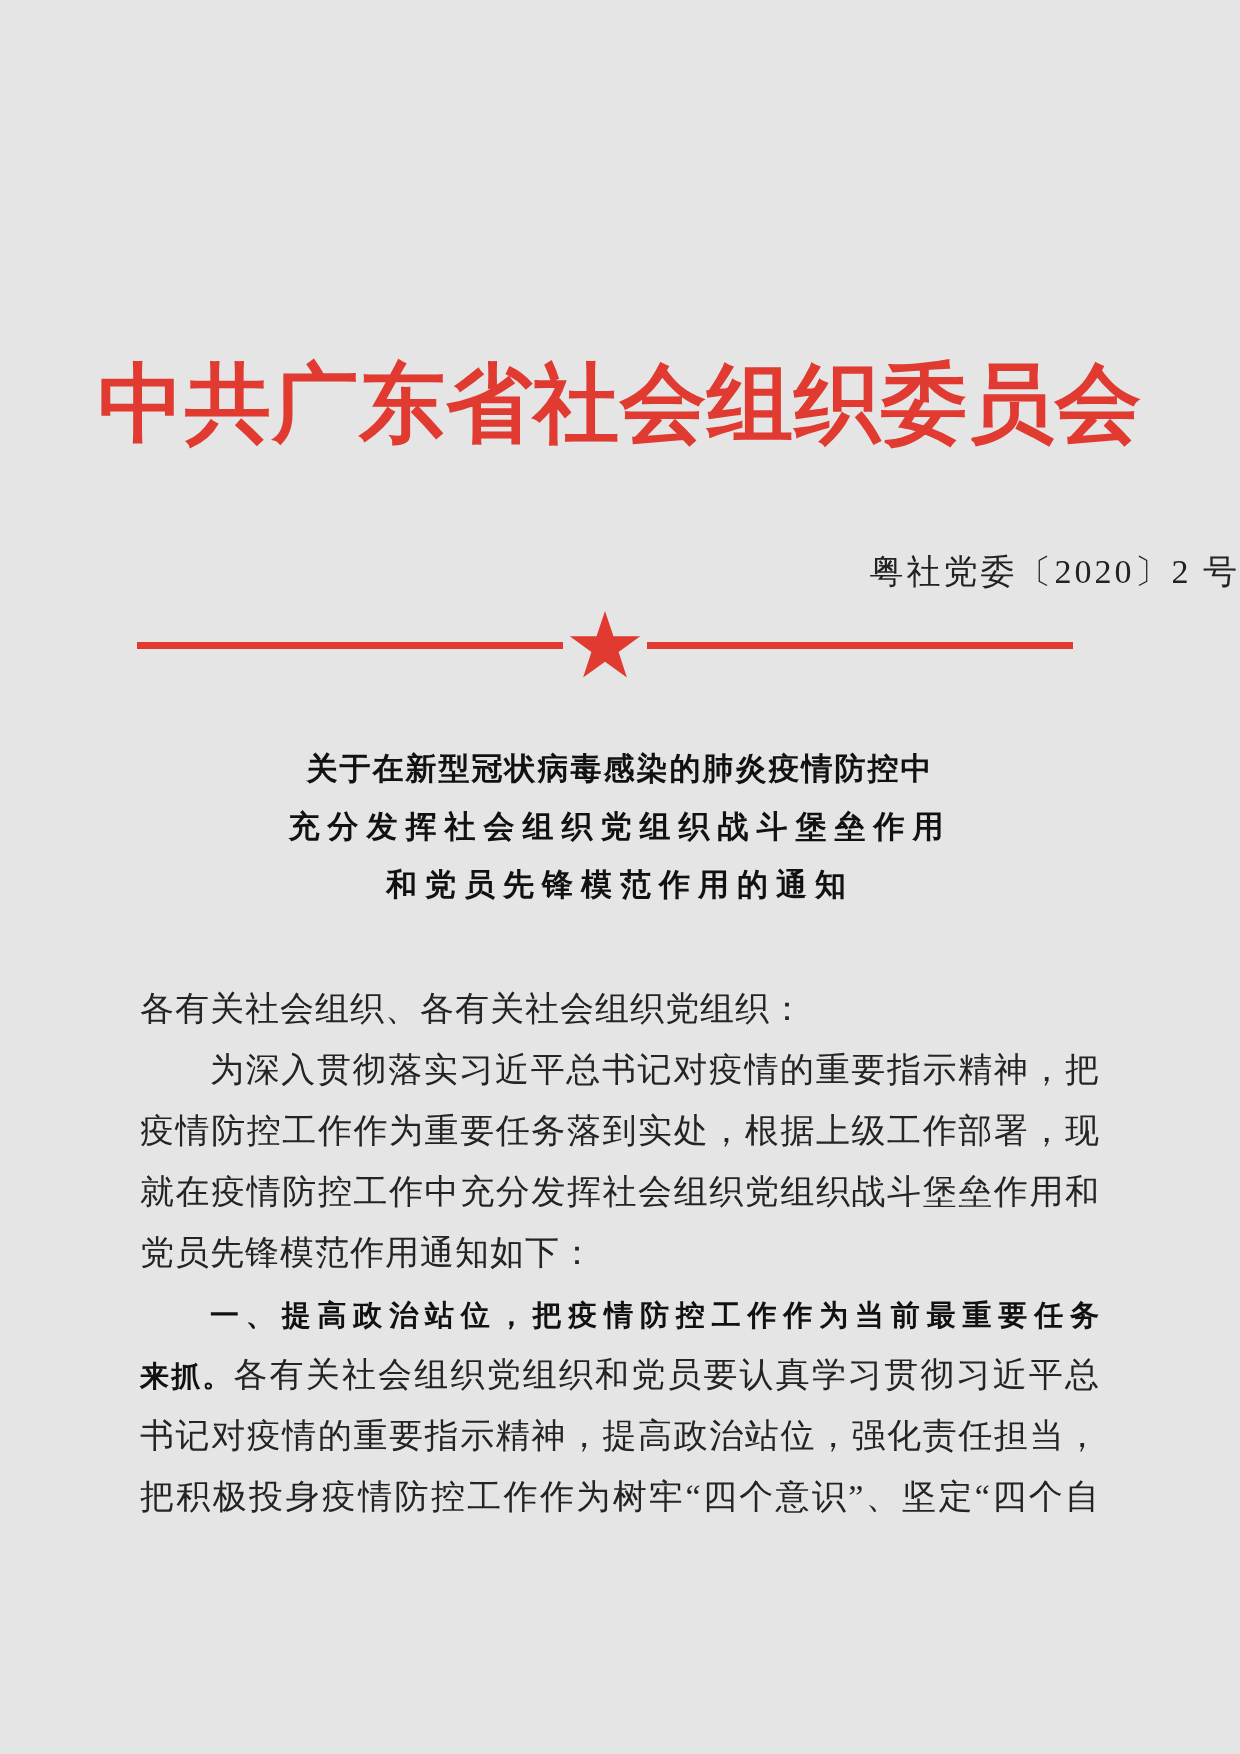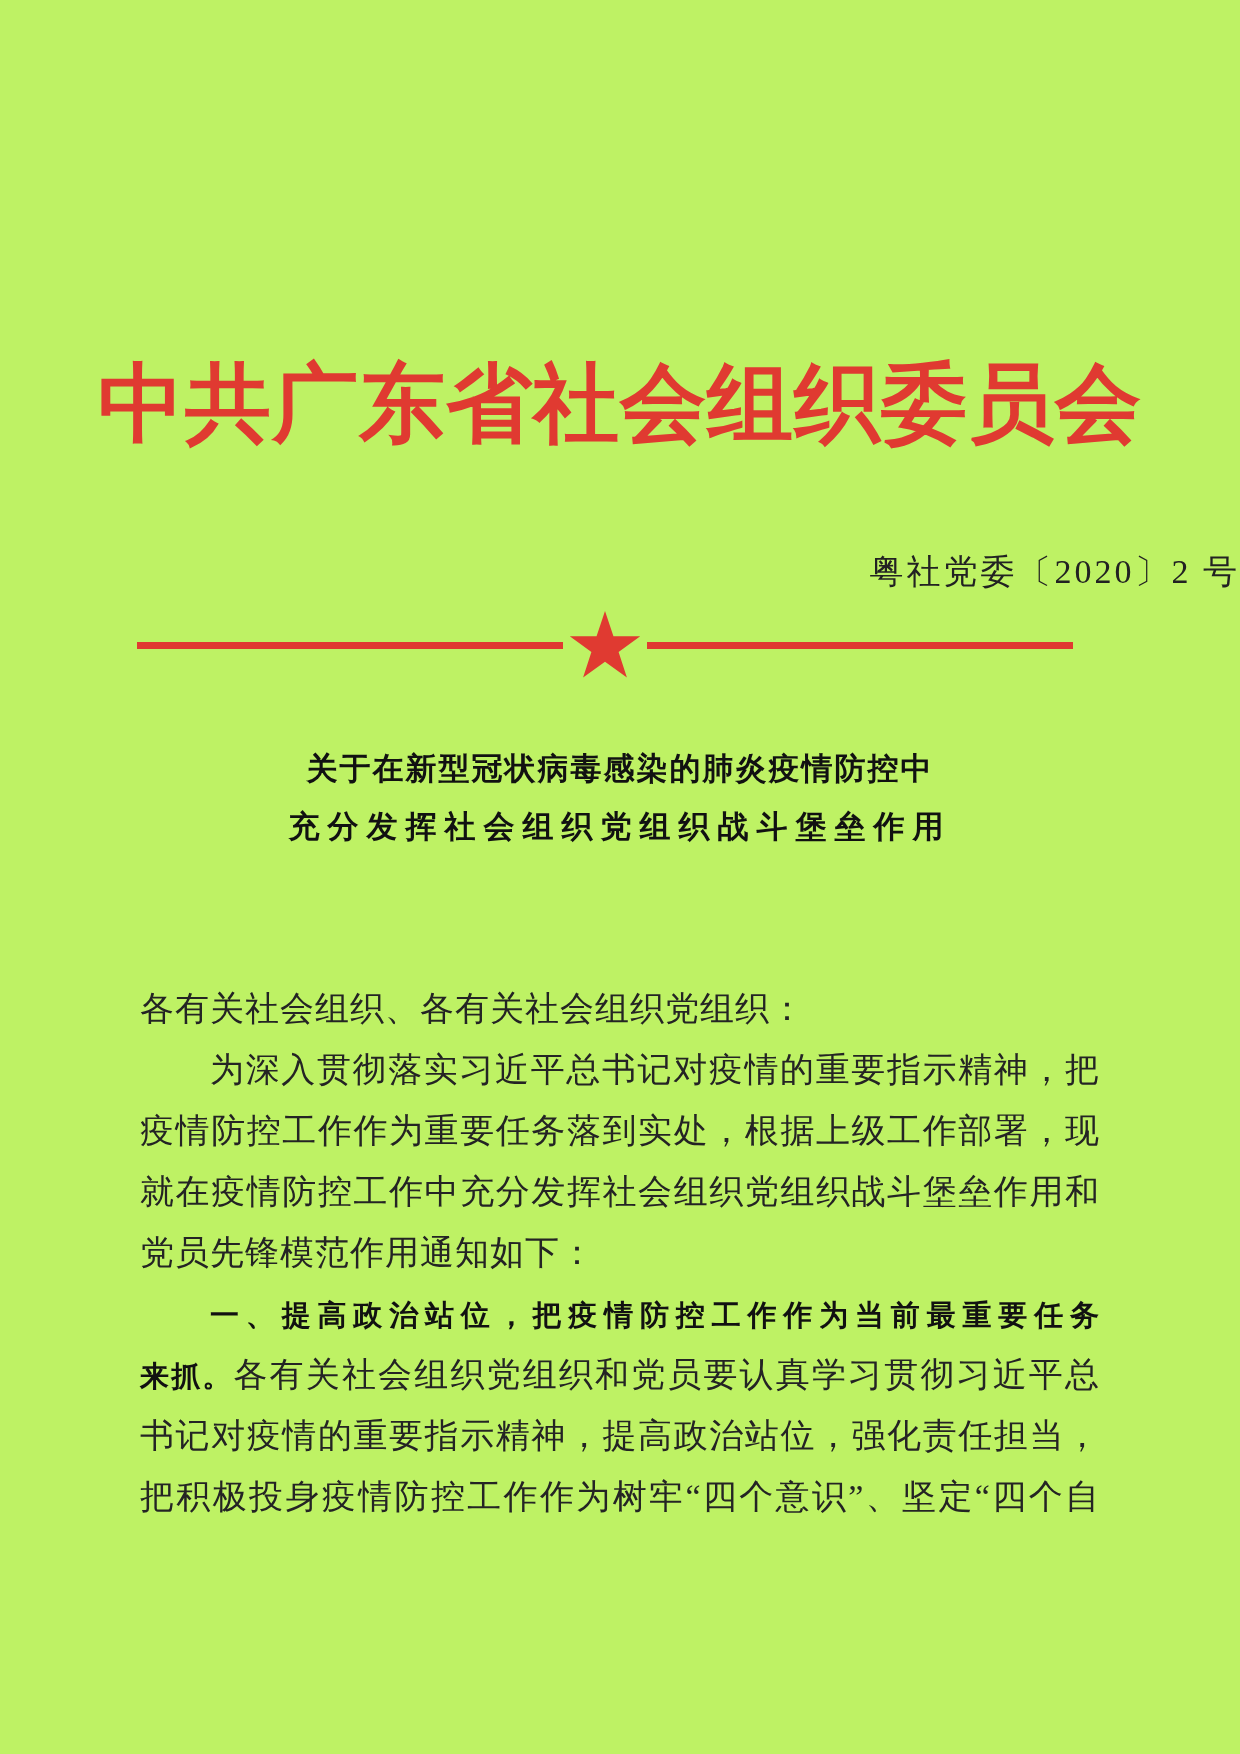--- a/index.html
+++ b/index.html
@@ -1,20 +1,20 @@
 <!DOCTYPE html>
 <html><head>
 <meta charset="utf-8">
 <style>
   html, body { margin: 0; padding: 0; background: #ffffff; }
   .page {
     position: relative;
     width: 1240px;
     height: 1754px;
-    background: #bef264;
+    background: #e5e5e5;
     overflow: hidden;
     font-family: "Liberation Serif", "DejaVu Serif", serif;
     color: #1c1c1c;
   }
 
   
   .org-name {
     position: absolute;
     top: 356px;
     left: 0;
@@ -123,20 +123,21 @@
     <span class="rule"></span>
     <svg class="star" viewBox="0 0 100 95" xmlns="http://www.w3.org/2000/svg" aria-hidden="true">
       <polygon points="50,0 61.8,35.3 99.2,35.3 69,57.4 80.6,93 50,71 19.4,93 31,57.4 0.8,35.3 38.2,35.3" fill="#e03a31"></polygon>
     </svg>
     <span class="rule"></span>
   </div>
 
   <div class="doc-title">
     <div class="t1">关于在新型冠状病毒感染的肺炎疫情防控中</div>
     <div class="t2">充分发挥社会组织党组织战斗堡垒作用</div>
+    <div class="t3">和党员先锋模范作用的通知</div>
   </div>
 
   <div class="body-text">
     <div class="line">各有关社会组织、各有关社会组织党组织：</div>
 
     <div class="line j indent">为深入贯彻落实习近平总书记对疫情的重要指示精神，把</div>
     <div class="line j">疫情防控工作作为重要任务落到实处，根据上级工作部署，现</div>
     <div class="line j">就在疫情防控工作中充分发挥社会组织党组织战斗堡垒作用和</div>
     <div class="line">党员先锋模范作用通知如下：</div>
 

